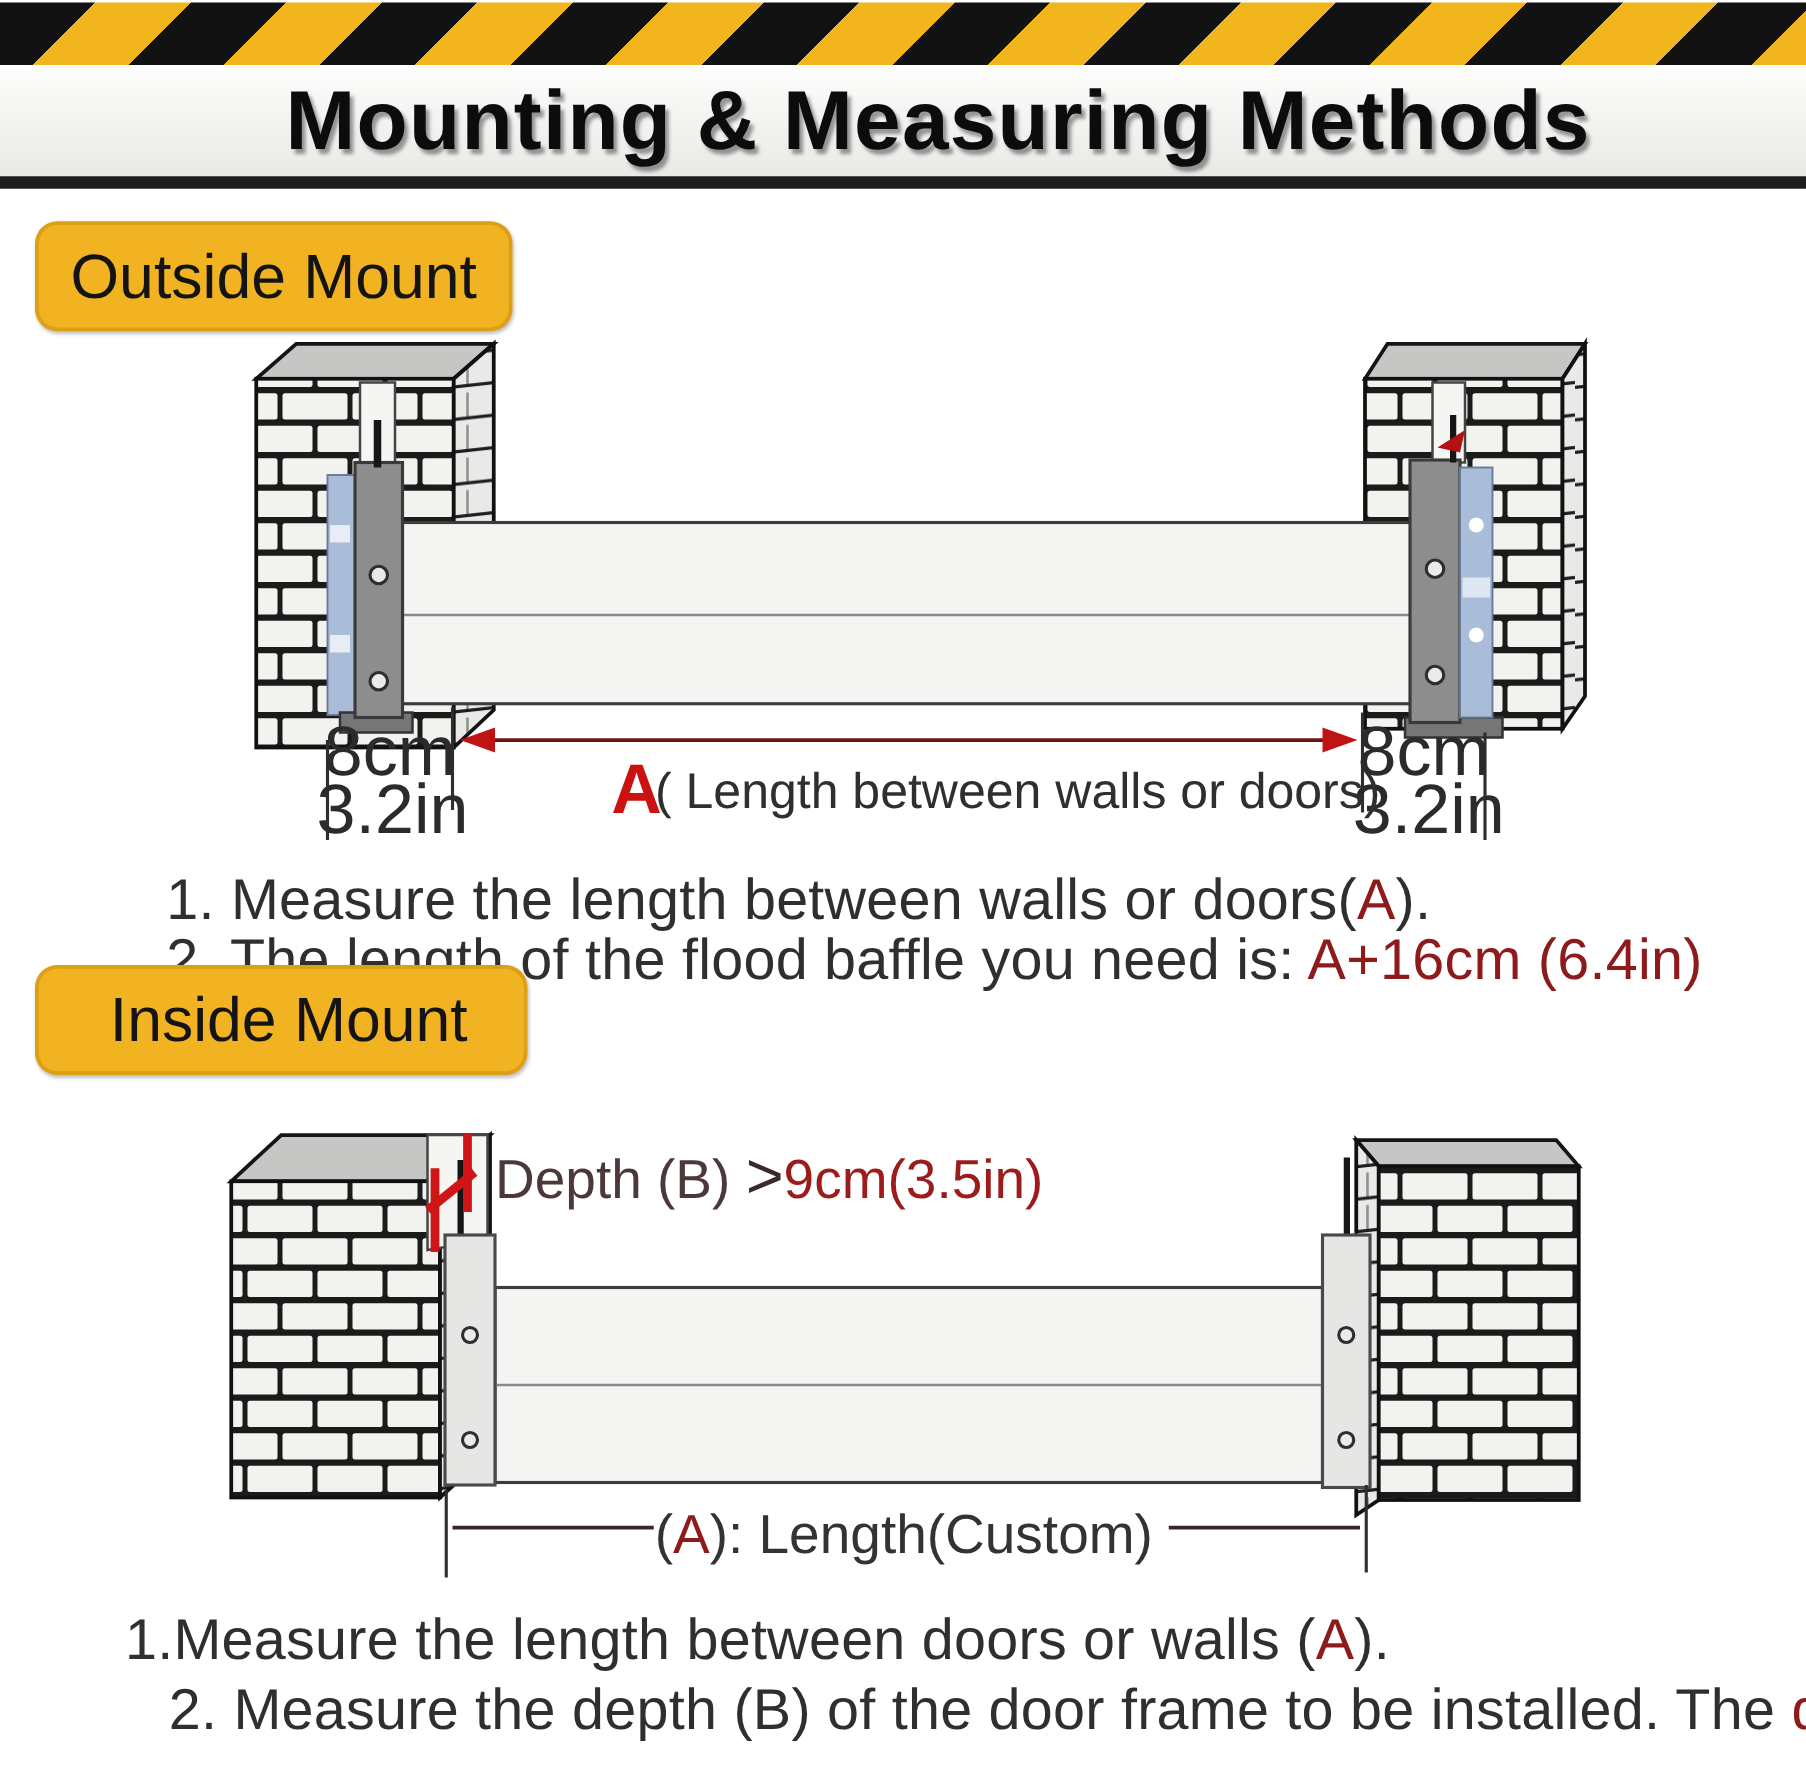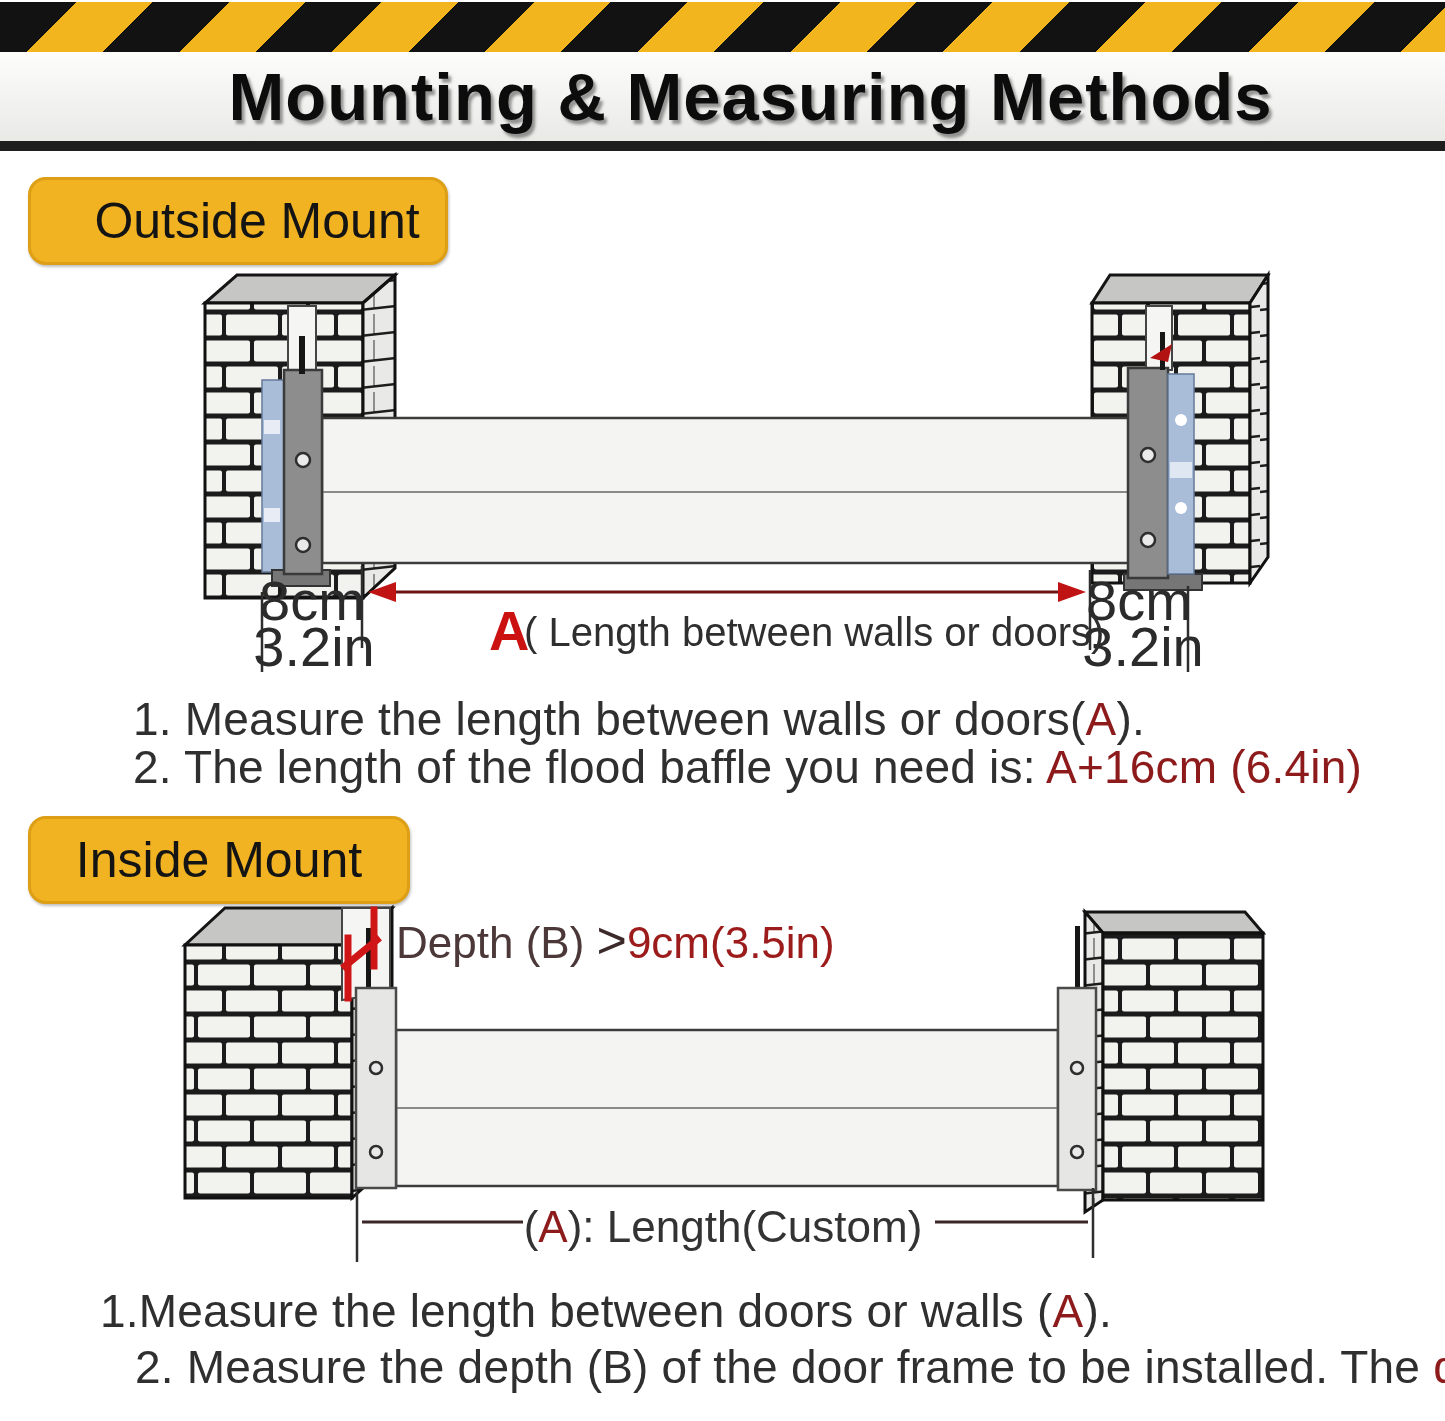--- a/index.html
+++ b/index.html
@@ -23,22 +23,22 @@
   }
   .darkbar{position:absolute;top:141px;left:0;width:1445px;height:10px;background:#1d1d1d;}
   
   .sec-label{
     position:absolute;left:28px;width:382px;height:88px;
     background:#f2b322;border-radius:18px;
     box-shadow:inset 0 0 0 3px rgba(196,136,8,.45), 1px 2px 3px rgba(0,0,0,.25);
     display:flex;align-items:center;justify-content:center;
     font-size:50px;color:#141414;
   }
-  .label-outside{top:177px;padding-left:38px;}
-  .label-inside{top:816px;}
+  .label-outside{top:177px;}
+  .label-inside{top:772px;padding-left:12px;}
   
   .diag{position:absolute;left:0;width:1445px;}
   .diag-outside{top:255px;height:425px;}
   .diag-inside{top:895px;height:375px;}
   .roof{fill:#c6c6c4;stroke:#151515;stroke-width:3;}
   .brickface{stroke:#111;stroke-width:3;}
   .sideface{stroke:#111;stroke-width:3;}
   .panel{fill:#f4f4f2;stroke:#3c3c3c;stroke-width:2.5;}
   .seam{stroke:#8a8a8a;stroke-width:2;}
   .bracket{fill:#8d8d8d;stroke:#3a3a3a;stroke-width:2.5;}

